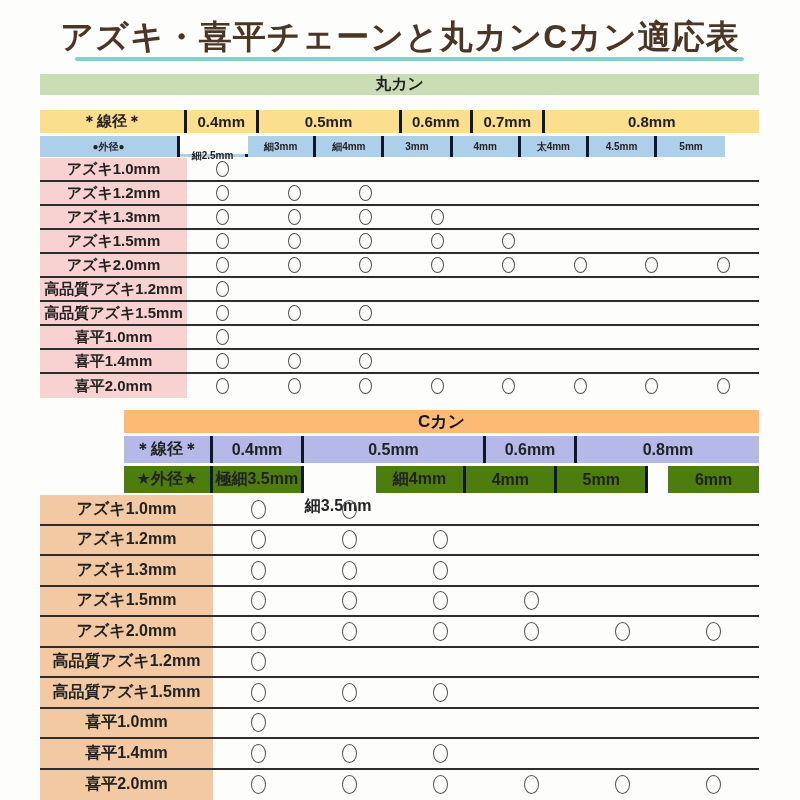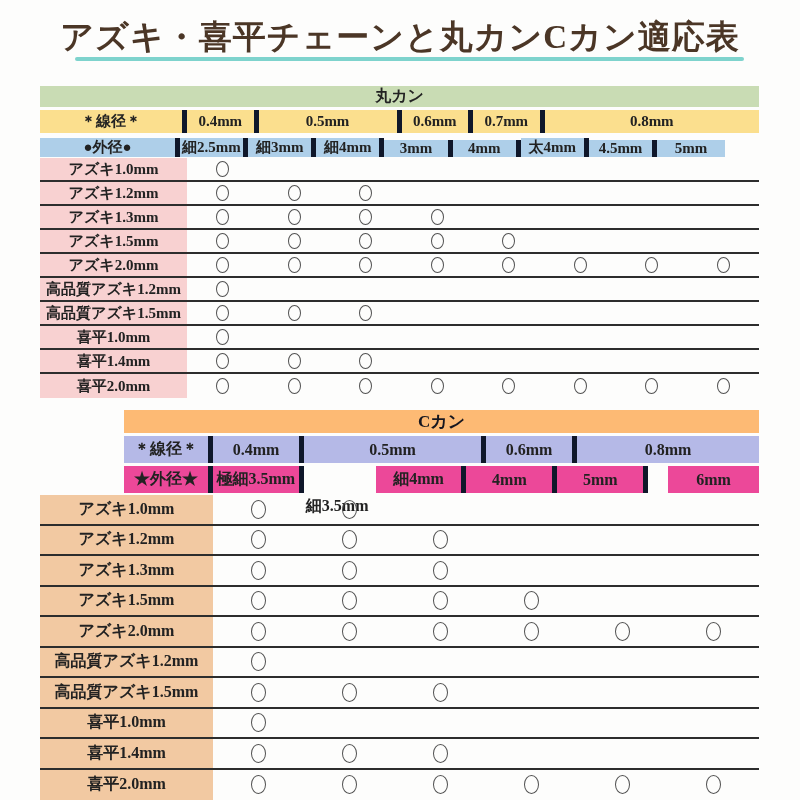--- a/index.html
+++ b/index.html
@@ -2,51 +2,51 @@
 <html><head>
 <meta charset="utf-8">
 <style>
   html,body{margin:0;padding:0;}
   body{
     width:800px;height:800px;overflow:hidden;position:relative;
     background:#fdfdfc;
     font-family:"Liberation Sans","DejaVu Sans",sans-serif;
     font-weight:bold;color:#222;
   }
-  .abs{position:absolute;font-family:Liberation Serif, serif;}
+  .abs{position:absolute;}
   
   #page-title{top:15px;left:0;width:800px;text-align:center;
     font-size:33px;letter-spacing:1px;color:#4b3626;white-space:nowrap;}
   #title-underline{top:57px;left:75px;width:669px;height:4px;
     background:#7ed3cd;border-radius:2px;}
   
   .bar{display:flex;align-items:center;justify-content:center;}
   .hrow{display:flex;}
   .cell{display:flex;align-items:center;justify-content:center;
-    box-sizing:border-box;border-right:5px solid #0f172a;white-space:nowrap;}
+    box-sizing:border-box;border-right:3px solid #0f172a;white-space:nowrap;}
   .hrow .cell:last-child{border-right:none;}
   
-  #mk-title{left:40px;top:86px;width:719px;height:21px;background:#c9dcb4;font-size:16px;}
+  #mk-title{left:40px;top:74px;width:719px;height:21px;background:#c9dcb4;font-size:16px;}
   #mk-wire{left:40px;top:110px;width:719px;height:23px;font-size:15px;}
   #mk-wire .cell{background:#fbdf8e;}
-  #mk-outer{left:40px;top:136px;width:685px;height:21px;font-size:15px;align-items:flex-end;}
+  #mk-outer{left:40px;top:136px;width:685px;height:21px;font-size:10px;}
   #mk-outer .cell{background:#aecfe9;}
   #mk-rows{left:40px;top:158px;width:719px;}
   #mk-rows .trow{display:flex;height:24px;box-sizing:border-box;border-bottom:2px solid #2d2d2d;}
   #mk-rows .trow:last-child{border-bottom:none;}
   #mk-rows .rlabel{width:147px;background:#f8d1d1;display:flex;align-items:center;
     justify-content:center;font-size:15px;white-space:nowrap;}
   #mk-rows .dcell{width:71.5px;display:flex;align-items:center;justify-content:center;}
   #mk-rows .mark{width:11px;height:14px;border:1.6px solid #515151;border-radius:50%;}
   
   #ck-title{left:124px;top:410px;width:635px;height:23px;background:#fdba74;font-size:17px;color:#16161f;}
   #ck-wire{left:124px;top:436px;width:635px;height:27px;font-size:16px;}
   #ck-wire .cell{background:#b5b9e7;}
   #ck-outer{left:124px;top:466px;width:635px;height:27px;font-size:16px;}
-  #ck-outer .cell{background:#ec4899;}
+  #ck-outer .cell{background:#4d7c0f;}
   #ck-rows{left:40px;top:495px;width:719px;}
   #ck-rows .trow{display:flex;height:30.5px;box-sizing:border-box;border-bottom:2px solid #2d2d2d;}
   #ck-rows .trow:last-child{border-bottom:none;}
   #ck-rows .rlabel{width:173px;background:#f2c9a2;display:flex;align-items:center;
     justify-content:center;font-size:16px;white-space:nowrap;}
   #ck-rows .dcell{width:91px;display:flex;align-items:center;justify-content:center;}
   #ck-rows .mark{width:13px;height:17px;border:1.7px solid #515151;border-radius:50%;}
 </style>
 </head>
 <body>

